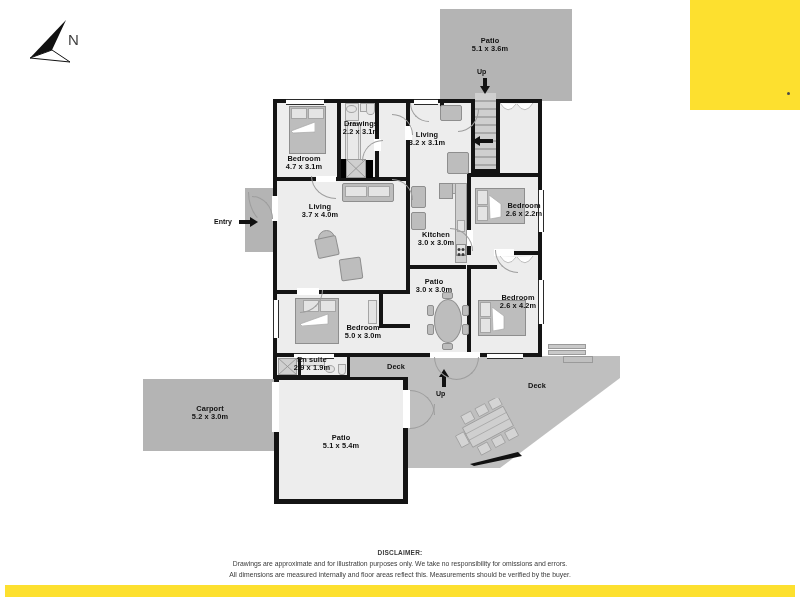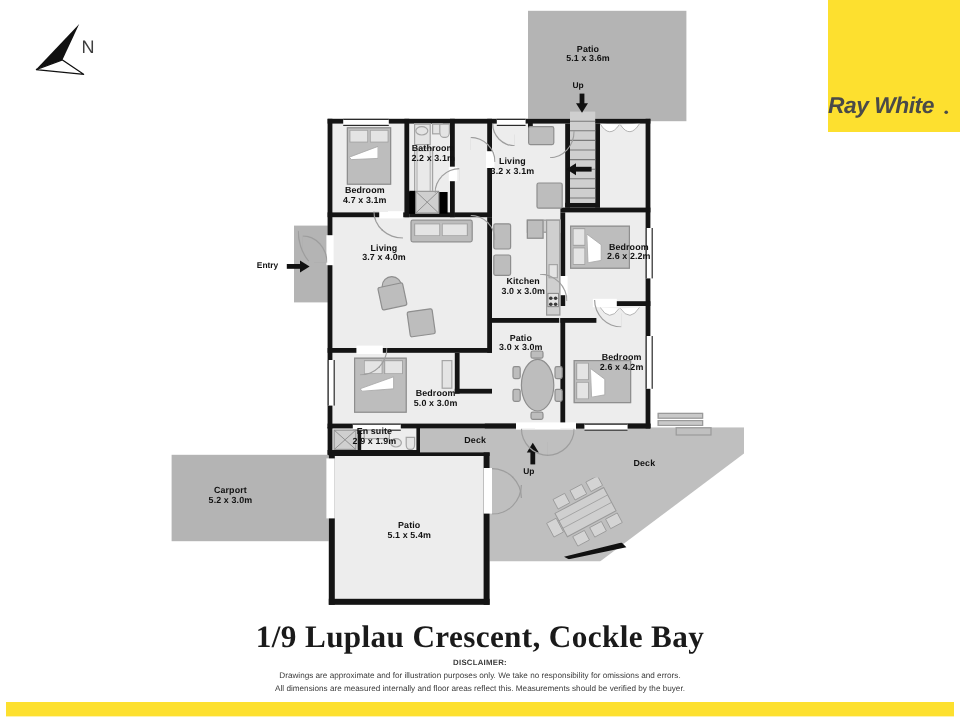--- a/index.html
+++ b/index.html
@@ -106,21 +106,20 @@
 
   <div id="compass">
     <svg width="70" height="58" viewBox="0 0 70 58">
       <polygon points="8,44 44,6 30,36" fill="#111111"></polygon>
       <polygon points="8,44 48,48 30,36" fill="#ffffff" stroke="#111111" stroke-width="1"></polygon>
     </svg>
     <span class="nl">N</span>
   </div>
 
   <div id="rw-block"></div>
-  <div id="rw-text">Ray White</div>
   <div id="rw-dot"></div>
 
   <div class="abs outdoor" style="left:440px;top:9px;width:132px;height:92px;"></div>
 
   <div class="abs outdoor" style="left:473px;top:93px;width:24px;height:14px;"></div>
 
   <div class="abs outdoor" style="left:143px;top:379px;width:131px;height:72px;"></div>
 
   <div class="abs deckmid" style="left:350px;top:356px;width:90px;height:22px;"></div>
 
@@ -390,21 +389,21 @@
       <path d="M17,1 Q25,13 33,0" fill="#ffffff" stroke="#b0b0b0" stroke-width="0.8"></path>
     </svg>
   </div>
 
   <div class="rlabel" style="left:440px;top:37px;width:100px;">
     <span class="nm">Patio</span>
       <span class="dm">5.1 x 3.6m</span>
   </div>
 
   <div class="rlabel" style="left:311px;top:120px;width:100px;">
-    <span class="nm">Bathroom</span>
+    <span class="nm">Drawings</span>
       <span class="dm">2.2 x 3.1m</span>
   </div>
 
   <div class="rlabel" style="left:377px;top:131px;width:100px;">
     <span class="nm">Living</span>
       <span class="dm">3.2 x 3.1m</span>
   </div>
 
   <div class="rlabel" style="left:254px;top:155px;width:100px;">
     <span class="nm">Bedroom</span>
@@ -439,38 +438,37 @@
   <div class="rlabel" style="left:313px;top:324px;width:100px;">
     <span class="nm">Bedroom</span>
       <span class="dm">5.0 x 3.0m</span>
   </div>
 
   <div class="rlabel" style="left:274px;top:356px;width:76px;">
     <span class="nm">En suite</span>
       <span class="dm">2.9 x 1.9m</span>
   </div>
 
-  <div class="rlabel" style="left:142px;top:405px;width:100px;">
+  <div class="rlabel" style="left:160px;top:405px;width:100px;">
     <span class="nm">Carport</span>
       <span class="dm">5.2 x 3.0m</span>
   </div>
 
   <div class="rlabel" style="left:291px;top:434px;width:100px;">
     <span class="nm">Patio</span>
       <span class="dm">5.1 x 5.4m</span>
   </div>
 
   <div class="rlabel single" style="left:346px;top:363px;width:100px;">
     <span class="nm">Deck</span>
   </div>
 
   <div class="rlabel single" style="left:487px;top:382px;width:100px;">
     <span class="nm">Deck</span>
   </div>
 
-  <div id="title">1/9 Luplau Crescent, Cockle Bay</div>
   <div id="disc-head">DISCLAIMER:</div>
   <div class="disc-line" style="top:560px;">Drawings are approximate and for illustration purposes only. We take no responsibility for omissions and errors.</div>
   <div class="disc-line" style="top:571px;">All dimensions are measured internally and floor areas reflect this. Measurements should be verified by the buyer.</div>
 
   <div id="bottombar"></div>
 
 </div>
 
 </body></html>

